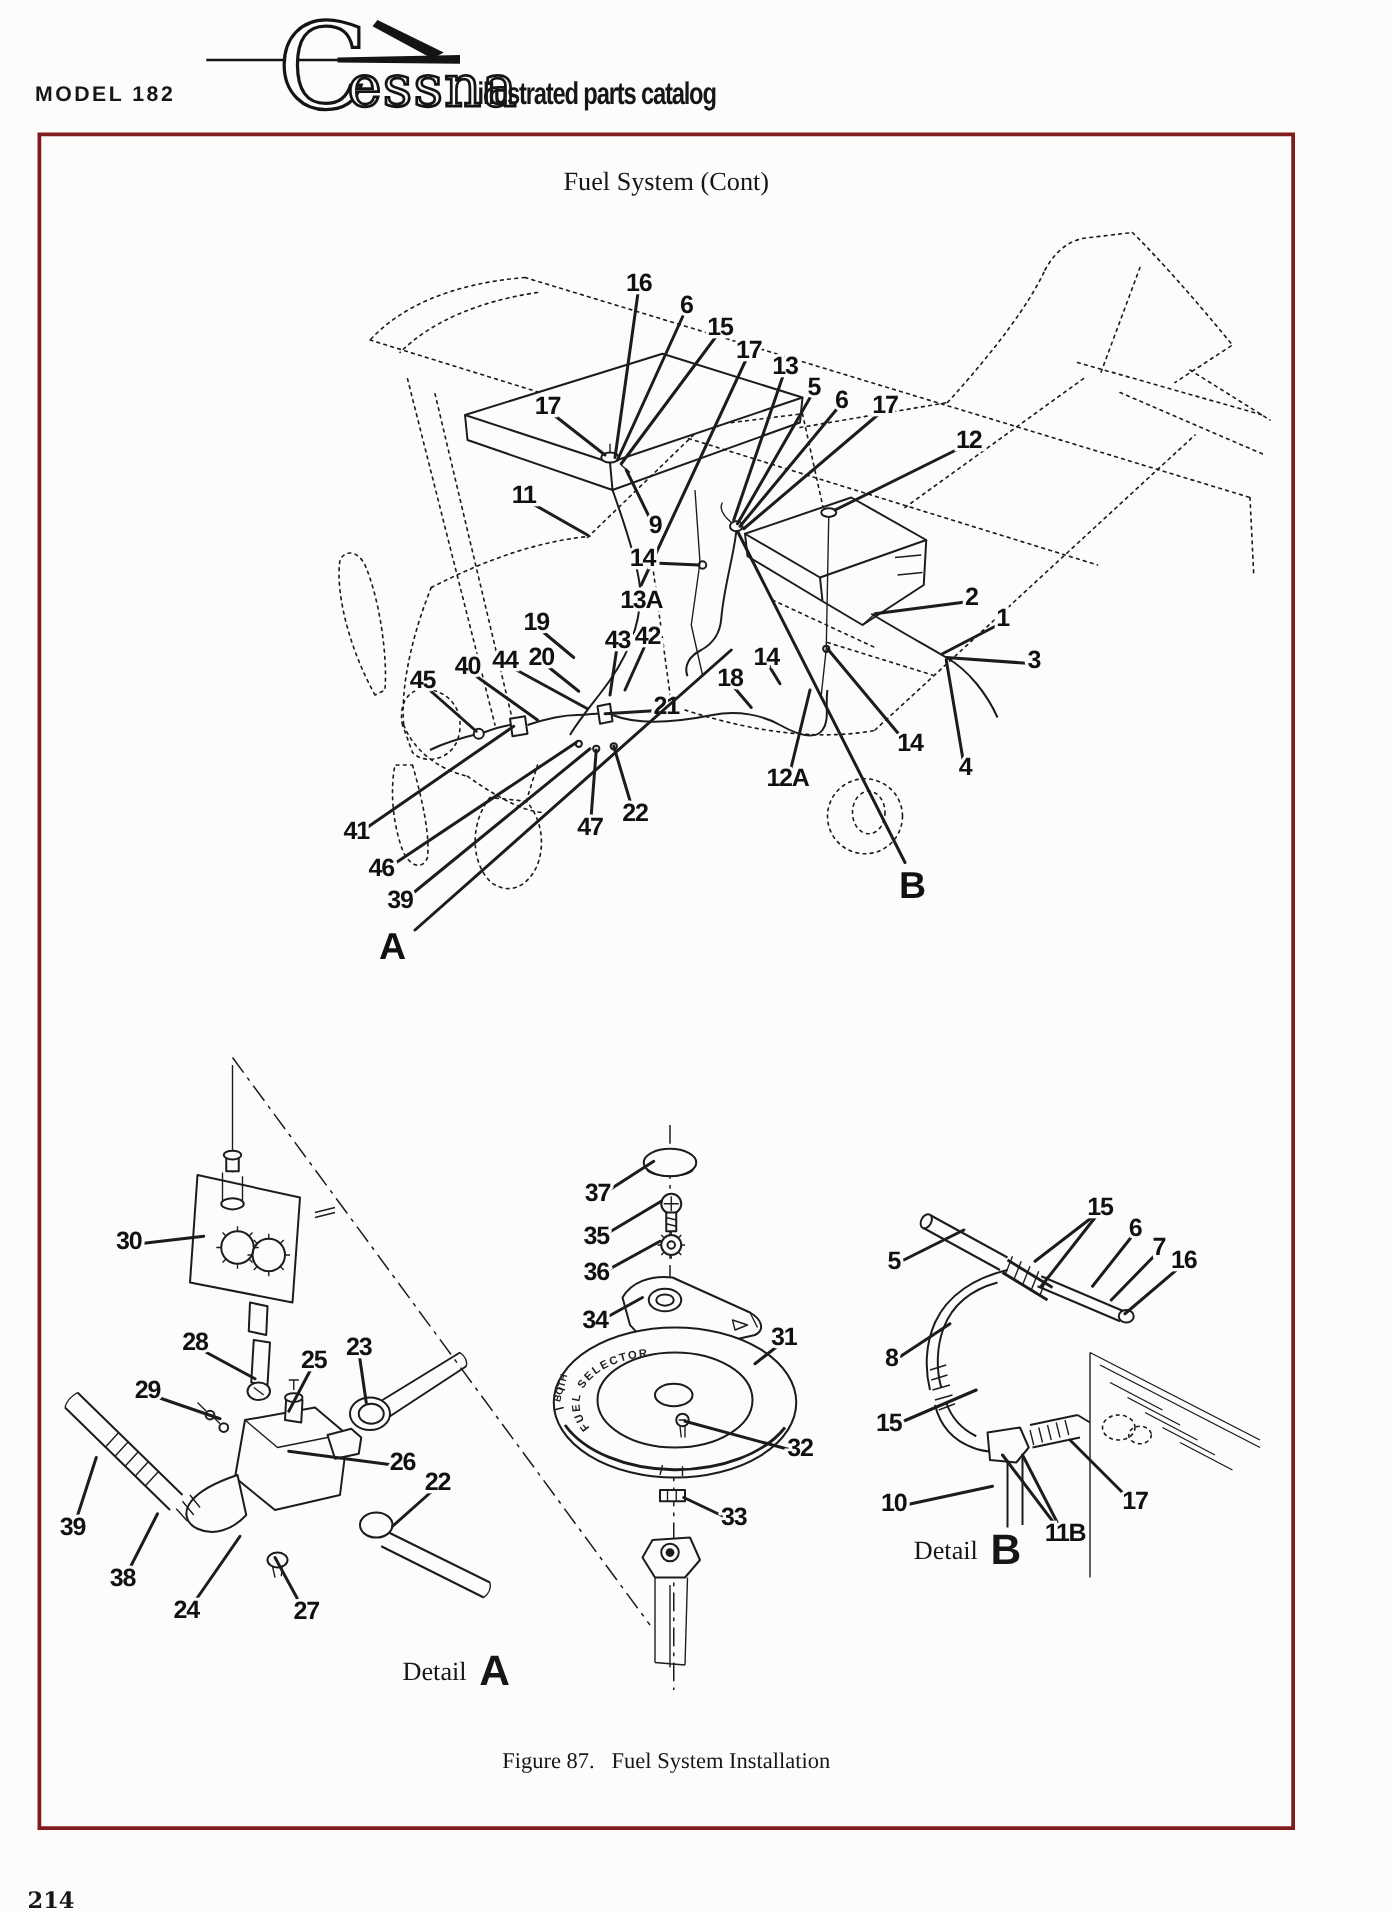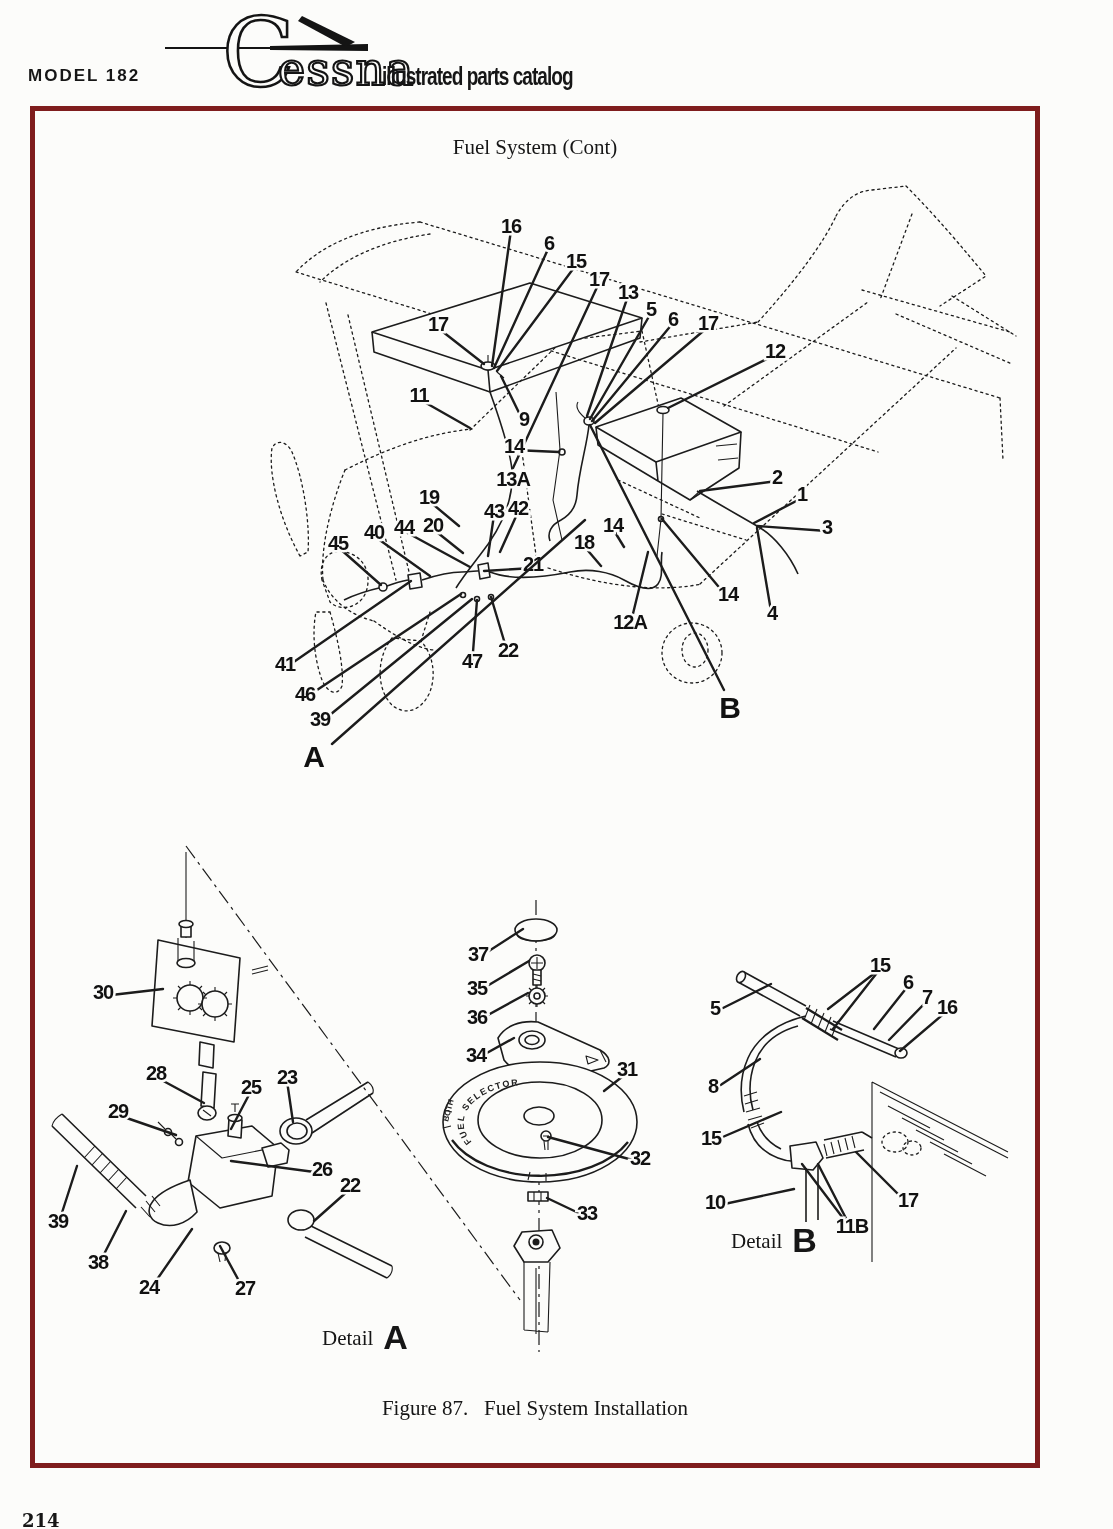--- a/index.html
+++ b/index.html
@@ -6,25 +6,25 @@
   .page{position:relative;width:1113px;height:1529px;background:#fcfcfa;margin:0 auto;
         font-family:"Liberation Sans",sans-serif;color:#161616;overflow:hidden;}
   
   .model{position:absolute;left:28px;top:66px;font-size:17px;font-weight:700;letter-spacing:2px;
          font-family:"Liberation Sans",sans-serif;}
   .logo-svg{position:absolute;left:150px;top:6px;width:420px;height:98px;}
   .catalog-title{position:absolute;left:382px;top:62px;font-size:20px;font-weight:700;
          letter-spacing:-1px;transform:scale(0.95,1.25);transform-origin:left top;}
   
   .plate{position:absolute;left:30px;top:106px;width:1000px;height:1352px;
-         border:5px solid #7f1d1d;background:transparent;}
+         border:3px solid #7f1d1d;background:transparent;}
   .plate-title{position:absolute;left:0;top:24px;width:100%;text-align:center;
          font-family:"Liberation Serif",serif;font-size:21px;}
   .figure-caption{position:absolute;left:0;bottom:42px;width:100%;text-align:center;
-         font-family:"Liberation Serif",serif;font-size:21px;white-space:pre;}
+         font-family:"Liberation Serif",serif;font-size:18px;white-space:pre;}
   .page-number{position:absolute;left:22px;top:1474px;font-size:18px;font-weight:700;
          font-family:"DejaVu Serif",serif;margin-top:36px;}
   
   .detail-cap{position:absolute;font-family:"Liberation Serif",serif;font-size:21px;text-align:center;}
   .detail-cap b{font-family:"Liberation Sans",sans-serif;font-size:34px;font-weight:700;
          vertical-align:-4px;margin-left:10px;letter-spacing:-1px;}
   
   svg.art{position:absolute;left:0;top:0;width:1113px;height:1529px;}
   .dot{fill:none;stroke:#1c1c1c;stroke-width:1.3;stroke-dasharray:2.2 3.6;stroke-linecap:round;}
   .sol{fill:none;stroke:#1c1c1c;stroke-width:1.6;stroke-linejoin:round;}

